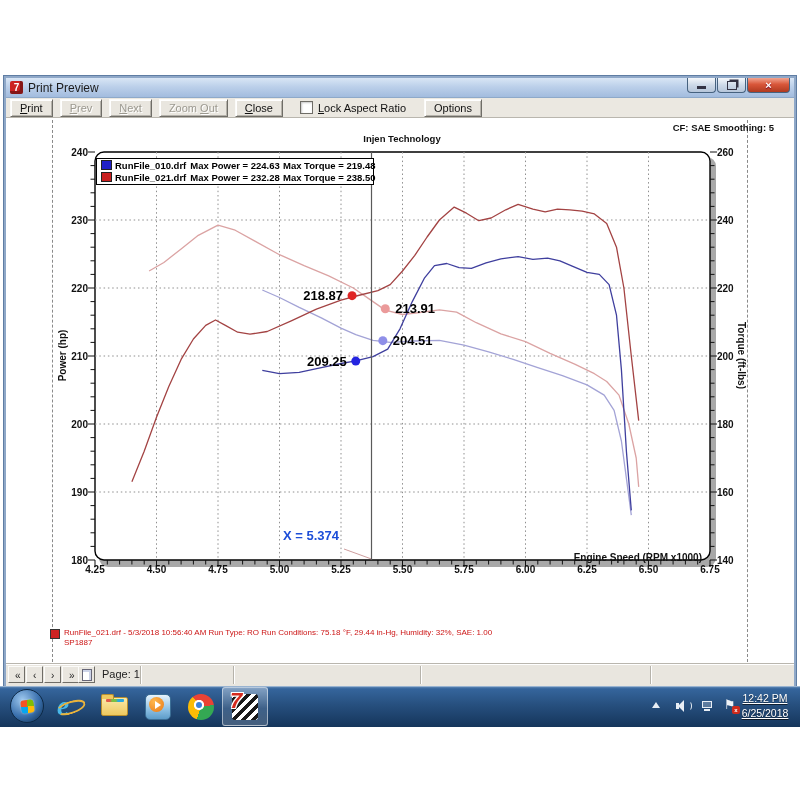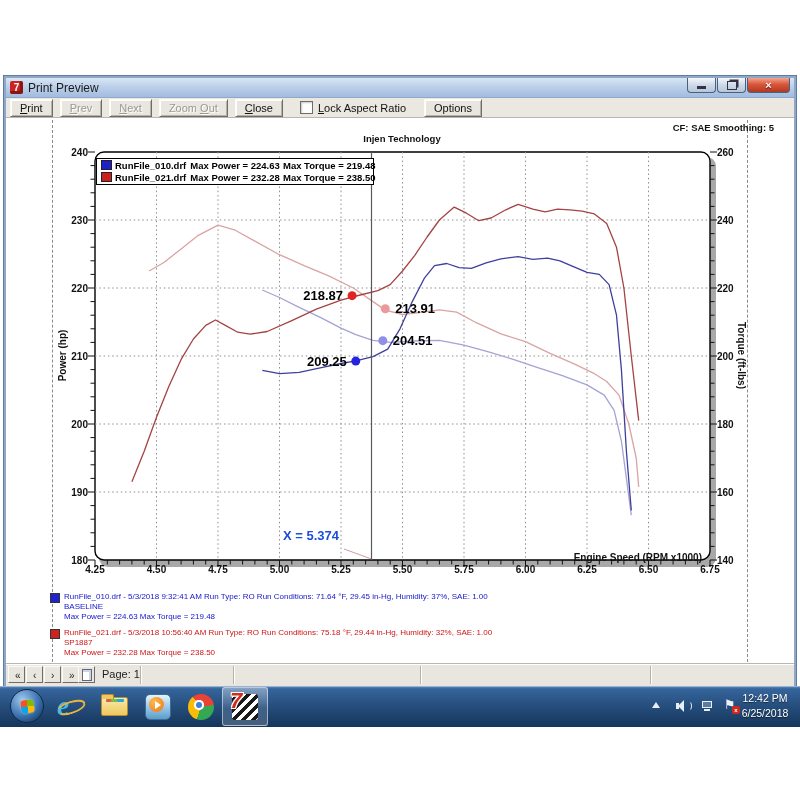--- a/index.html
+++ b/index.html
@@ -135,21 +135,21 @@
   .spk-arc{position:absolute;left:9px;top:1px;width:7px;height:10px;border:1.5px solid #e8eef5;
     border-left:none;border-top-color:transparent;border-bottom-color:transparent;border-radius:50%;box-sizing:border-box;}
   .net{position:absolute;left:-100px;top:15px;width:14px;height:11px;}
   .net-mon{position:absolute;left:2px;top:0;width:10px;height:7px;border:1.5px solid #e8eef5;
     background:rgba(255,255,255,.25);box-sizing:border-box;}
   .net-base{position:absolute;left:4px;top:8px;width:6px;height:2px;background:#e8eef5;}
   .flag{position:absolute;left:-76px;top:11px;font:13px "DejaVu Sans",sans-serif;color:#eef2f7;}
   .flag-badge{position:absolute;left:8px;top:9px;width:8px;height:8px;border-radius:2px;background:#cf2a1b;
     color:#fff;font:bold 6px/8px "Liberation Sans",sans-serif;text-align:center;}
   .clock{position:absolute;right:4px;top:5px;width:62px;text-align:center;color:#fff;
-    font:10.5px/15px "Liberation Sans",sans-serif;text-shadow:0 1px 1px rgba(0,0,0,.6);}
+    font:10.5px/15px "Liberation Sans",sans-serif;text-shadow:0 1px 1px rgba(0,0,0,.6);text-decoration:underline;}
 </style>
 </head>
 <body>
 
 <div id="screen">
 
   <div class="window">
     <div class="titlebar">
       <div class="app-icon">
         <span>7</span>
@@ -383,31 +383,24 @@
       <div class="lrow">
         <span class="lsq red"></span><span>RunFile_021.drf</span><span class="lpow">Max Power = 232.28</span><span class="ltq">Max Torque = 238.50</span>
       </div>
     </div>
 
     <div class="axis-title-left">Power (hp)</div>
     <div class="axis-title-right">Torque (ft-lbs)</div>
     <div class="axis-title-x">Engine Speed (RPM x1000)</div>
     <div class="cursor-label">X = 5.374</div>
 
-    <div class="footnote blue" style="left:64px;top:592px;">
-      <span class="fsq"></span>
-      <div>RunFile_010.drf - 5/3/2018 9:32:41 AM  Run Type: RO  Run Conditions: 71.64 °F, 29.45 in-Hg,  Humidity:  37%, SAE: 1.00</div>
-      <div>BASELINE</div>
-      <div>Max Power = 224.63  Max Torque = 219.48</div>
-    </div>
     <div class="footnote red" style="left:64px;top:628px;">
       <span class="fsq"></span>
       <div>RunFile_021.drf - 5/3/2018 10:56:40 AM  Run Type: RO  Run Conditions: 75.18 °F, 29.44 in-Hg,  Humidity:  32%, SAE: 1.00</div>
       <div>SP1887</div>
-      <div>Max Power = 232.28  Max Torque = 238.50</div>
     </div>
   </div>
 
   <div class="taskbar">
     <div class="orb">
         <div class="orb-flag"></div>
       </div>
     <div class="tb-slot" style="left:57px;">
       <span class="ie-e">e</span><span class="ie-ring"></span>
     </div>

